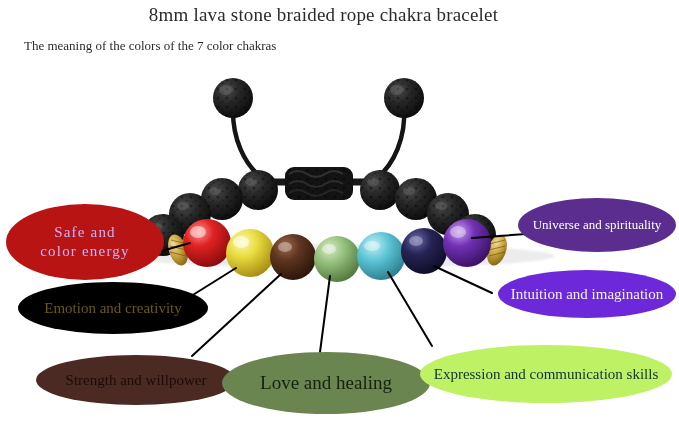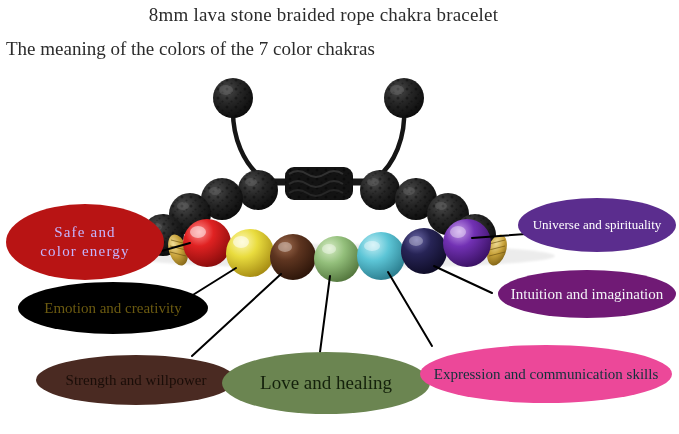--- a/index.html
+++ b/index.html
@@ -25,23 +25,23 @@
     text-align: center;
     font-family: "Liberation Serif", serif;
     font-size: 19px;
     color: #2b2b2b;
     letter-spacing: .2px;
     white-space: nowrap;
   }
   #subtitle {
     position: absolute;
     top: 38px;
-    left: 6px;
+    left: 24px;
     font-family: "Liberation Serif", serif;
-    font-size: 19px;
+    font-size: 13px;
     color: #2b2b2b;
     white-space: nowrap;
   }
 
   
   #photo {
     position: absolute;
     left: 0;
     top: 60px;
     width: 679px;
@@ -74,23 +74,23 @@
 
   #lbl-root     { left: 6px;   top: 204px; width: 158px; height: 76px;
                   background: #b81414; color: #c4b5fd; font-size: 15px; letter-spacing: 1.2px; }
   #lbl-sacral   { left: 18px;  top: 282px; width: 190px; height: 52px;
                   background: #000000; color: #6b5a10; font-size: 15px; justify-content: flex-end; }
   #lbl-solar    { left: 36px;  top: 355px; width: 200px; height: 50px;
                   background: #4a2a22; color: #1a0d08; font-size: 15px; }
   #lbl-heart    { left: 222px; top: 352px; width: 208px; height: 62px;
                   background: #6b8551; color: #14210b; font-size: 19px; }
   #lbl-throat   { left: 420px; top: 345px; width: 252px; height: 58px;
-                  background: #ec4899; color: #10323b; font-size: 15px; }
+                  background: #bef264; color: #10323b; font-size: 15px; }
   #lbl-thirdeye { left: 498px; top: 270px; width: 178px; height: 48px;
-                  background: #701a75; color: #f2f2f6; font-size: 15px; }
+                  background: #6d28d9; color: #f2f2f6; font-size: 15px; }
   #lbl-crown    { left: 518px; top: 198px; width: 158px; height: 54px;
                   background: #5b2d8e; color: #ffffff; font-size: 13px; }
 </style>
 </head>
 <body>
 
 <div id="page">
 
   <div id="title">8mm lava stone braided rope chakra bracelet</div>
   <div id="subtitle">The meaning of the colors of the 7 color chakras</div>

